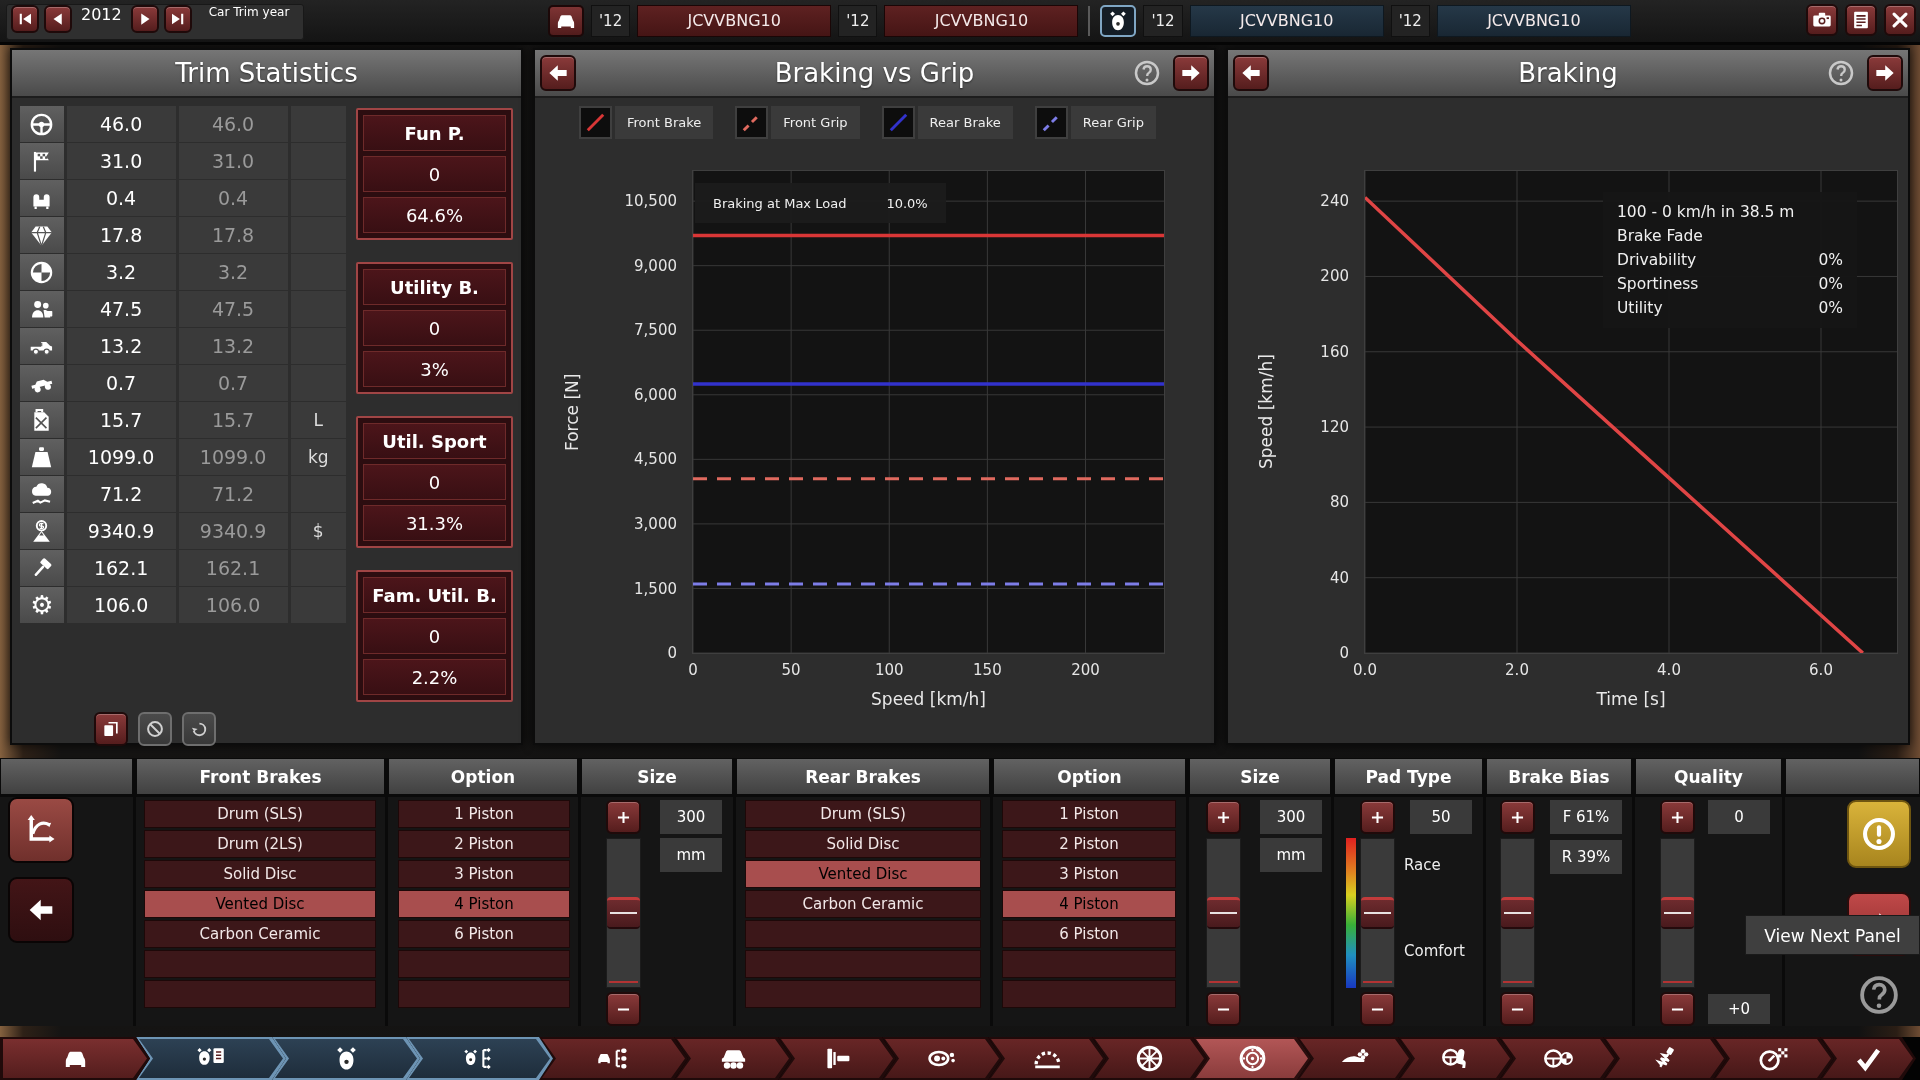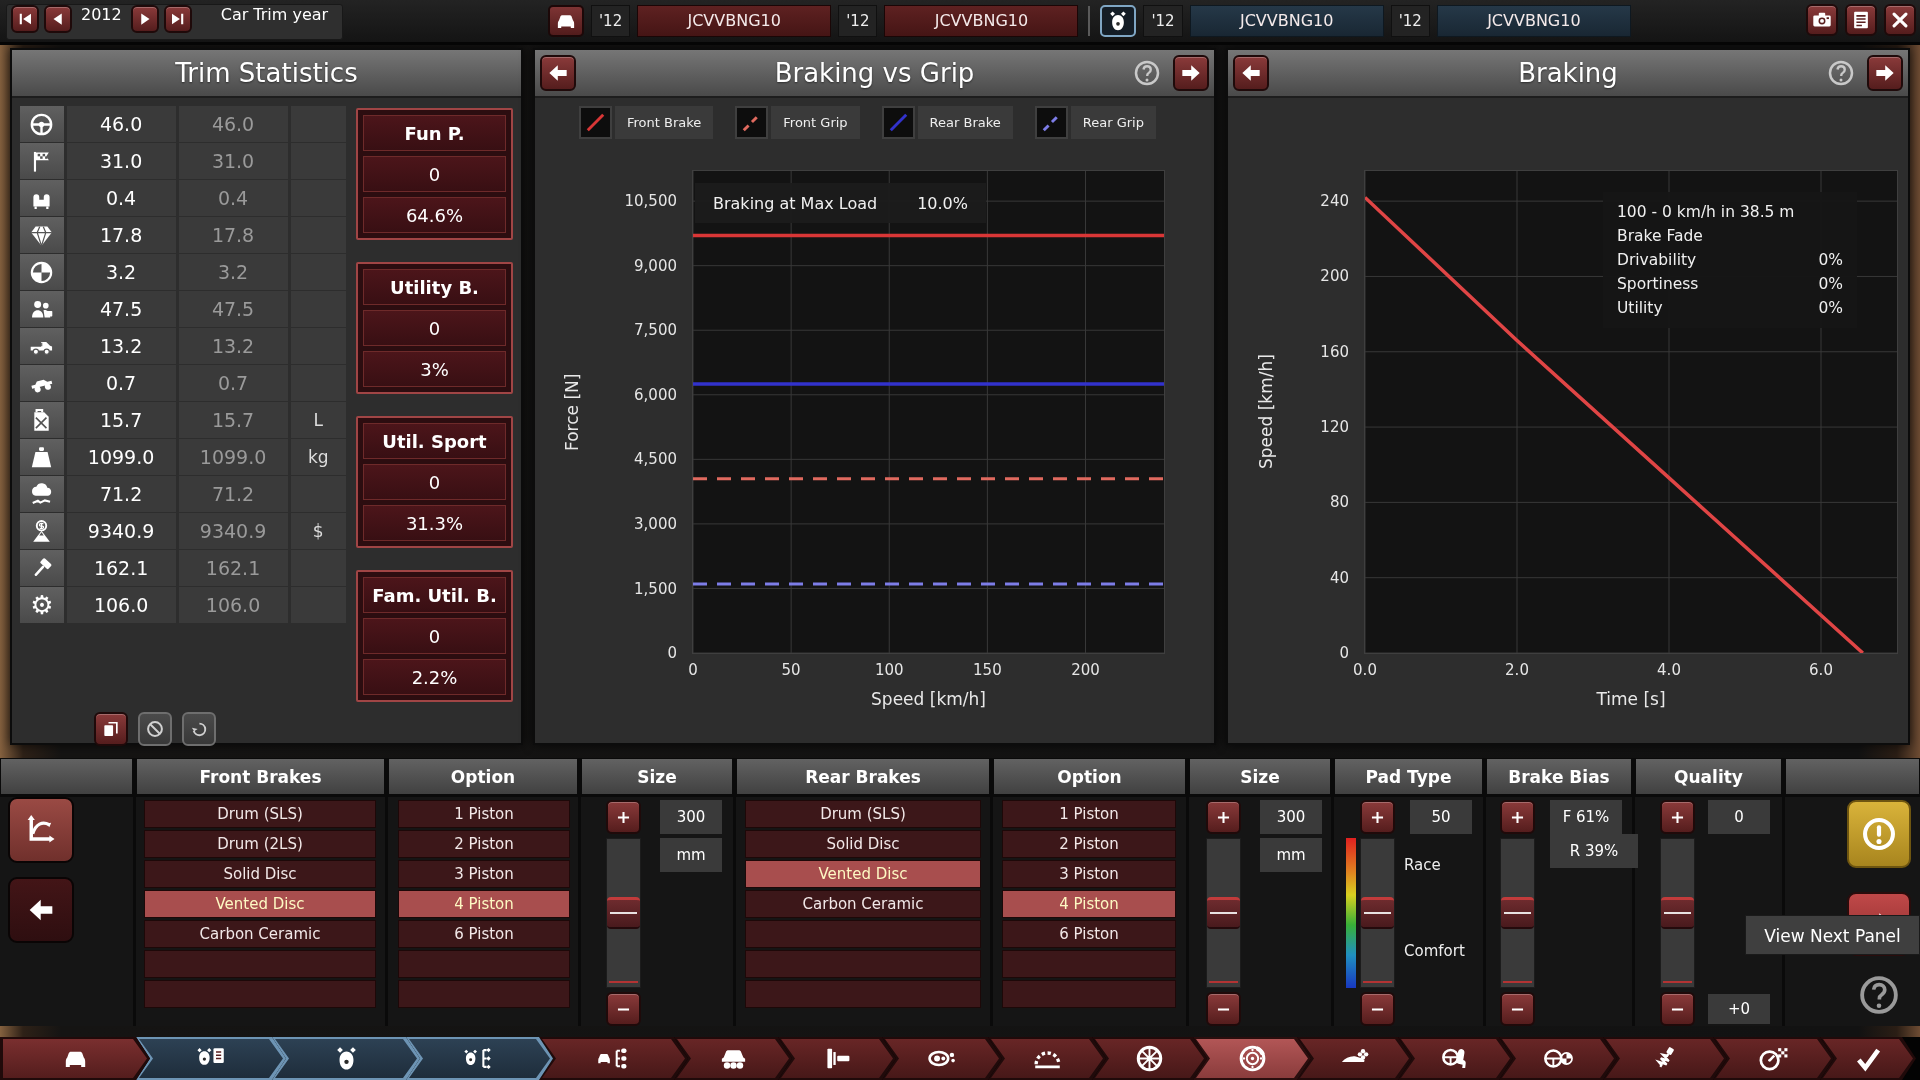--- a/index.html
+++ b/index.html
@@ -9,21 +9,21 @@
   .ic{width:100%;height:100%;display:block}
   .icon{display:inline-flex;align-items:center;justify-content:center}
   .uni{color:#fff;line-height:1;font-family:"DejaVu Sans",sans-serif}
 
   
   .topbar{position:absolute;left:0;top:0;width:1920px;height:42px;background:linear-gradient(#232323,#141414);border-bottom:3px solid #050505;z-index:40}
   .year-nav{position:absolute;left:6px;top:4px;height:34px;background:#2f2f2f;border:1px solid #181818;border-radius:3px;display:flex;align-items:flex-start;gap:5px;padding:0 14px 0 4px}
   .rbtn{display:flex;align-items:center;justify-content:center;width:28px;height:28px;border:2px solid #1f0a0a;border-radius:6px;
     background:linear-gradient(#8a3a3a,#551d1d);box-shadow:inset 0 1px 0 rgba(255,255,255,.25);cursor:pointer;padding:3px;box-sizing:border-box}
   .year-txt{font-size:16px;color:#fff;margin:0 4px}
-  .year-label{font-size:16px;color:#fff;margin-left:24px}
+  .year-label{font-size:12px;color:#fff;margin-left:12px}
   .model-tabs{position:absolute;left:548px;top:4px;height:34px;display:flex;align-items:center;gap:7px}
   .group-btn{width:36px;height:32px;border-radius:5px;padding:2px;box-sizing:border-box;display:flex;align-items:center;justify-content:center;cursor:pointer}
   .group-btn.redg{background:linear-gradient(#7e3434,#521c1c);border:2px solid #1c0808}
   .group-btn.blueg{background:#141d26;border:2px solid #7fa6c4}
   .tab-year{height:30px;line-height:30px;padding:0 7px;background:#232323;border:1px solid #101010;font-size:15px;color:#eee}
   .model-tab{width:192px;height:30px;line-height:30px;text-align:center;font-size:16px;color:#f4eaea;cursor:pointer}
   .model-tab.red{background:linear-gradient(#5e2121,#451515);border:1px solid #1a0606}
   .model-tab.blue{background:linear-gradient(#253848,#192733);border:1px solid #0e1820}
   .tab-divider{width:2px;height:30px;background:#5a5a5a;margin:0 3px}
   .window-controls{position:absolute;right:4px;top:4px;display:flex;gap:7px}
@@ -74,33 +74,33 @@
   svg.plot{display:block;width:100%;height:100%}
   .yticks{position:absolute;left:-90px;top:0;width:82px;height:100%}
   .ytick{position:absolute;right:8px;transform:translateY(-50%);font-size:15px;color:#e6e6e6;white-space:nowrap}
   .xticks{position:absolute;left:0;top:100%;width:100%;height:32px}
   .xtick{position:absolute;top:8px;transform:translateX(-50%);font-size:15px;color:#e6e6e6}
   .ylabel{position:absolute;left:-132px;top:0;height:100%;width:22px;writing-mode:vertical-rl;transform:rotate(180deg);
     font-size:17px;color:#e8e8e8;display:flex;align-items:center;justify-content:center}
   #frame2 .ylabel{left:-110px}
   .xlabel{position:absolute;top:calc(100% + 36px);width:100%;text-align:center;font-size:17px;color:#e8e8e8}
   .anno{position:absolute;left:2px;top:12px;height:40px;background:rgba(28,28,28,.96);display:flex;align-items:center;gap:40px;
-    padding:0 18px;font-size:16px;color:#f0f0f0;white-space:nowrap}
+    padding:0 18px;font-size:13px;color:#f0f0f0;white-space:nowrap}
   .info-box{position:absolute;left:238px;top:21px;width:254px;background:rgba(22,22,22,.97);padding:8px 14px;font-size:15.5px;color:#f0f0f0;box-sizing:border-box}
   .info-row{display:flex;justify-content:space-between;line-height:24px}
 
   
   #bottom{position:absolute;left:0;top:758px;width:1920px;height:268px;background:#0a0a0a}
   .bh{position:absolute;top:0;height:37px;background:linear-gradient(#626262,#414141);border:1px solid #0a0a0a;color:#fff;
     font-size:17px;font-weight:bold;text-align:center;line-height:37px;box-sizing:border-box}
   .colbg{position:absolute;top:39px;height:229px;background:#151515}
   .blist{position:absolute;top:42px}
   .bitem{height:28px;margin-bottom:2px;background:#3c1719;border:1px solid #1d0808;color:#f2e8e8;font-size:15px;text-align:center;
     line-height:26px;box-sizing:border-box;cursor:pointer}
-  .bitem.sel{background:#a84e4e;color:#fef9c3}
+  .bitem.sel{background:#a84e4e;color:#000000}
   .sbtn{position:absolute;width:35px;height:34px;padding:6px;box-sizing:border-box}
   .track{position:absolute;width:35px;height:150px;background:#3a3a3a;border:1px solid #1c1c1c;box-sizing:border-box;cursor:pointer}
   .handle{position:absolute;left:0;right:0;top:58px;height:32px;background:linear-gradient(#6e2b2e,#491a1d);
     border-top:3px solid #c23b3b;border-bottom:2px solid #240a0c;border-radius:4px;box-sizing:border-box}
   .handle::after{content:"";position:absolute;left:3px;right:3px;top:12px;height:2px;background:#e9e2e2}
   .endline{position:absolute;left:2px;right:2px;bottom:4px;height:2px;background:#b23333}
   .valbox{position:absolute;width:62px;height:34px;background:#3a3a3a;color:#fff;font-size:15px;text-align:center;line-height:34px}
   .pad-grad{position:absolute;left:1346px;top:80px;width:10px;height:150px;
     background:linear-gradient(#e02020,#e08020 22%,#d8d020 38%,#38b038 58%,#2090c0 78%,#1838c0 100%)}
   .pad-label{position:absolute;font-size:15px;color:#eee}
@@ -822,21 +822,21 @@
         <div class="endline"></div>
       </div>
     <button class="rbtn sbtn" style="left:1500px;top:234px">
         <span class="icon">
           <svg class="ic" viewBox="0 0 24 24">
             <rect x="5" y="10.7" width="14" height="2.6" fill="#fff"></rect>
           </svg>
         </span>
       </button>
     <div class="valbox" style="left:1550px;top:42px;width:72px">F 61%</div>
-    <div class="valbox" style="left:1550px;top:76px;width:88px">R 39%</div>
+    <div class="valbox" style="left:1550px;top:82px;width:72px">R 39%</div>
 
     <button class="rbtn sbtn" style="left:1660px;top:42px">
         <span class="icon">
           <svg class="ic" viewBox="0 0 24 24">
             <path fill="#fff" d="M10.7 5h2.6v5.7H19v2.6h-5.7V19h-2.6v-5.7H5v-2.6h5.7z"></path>
           </svg>
         </span>
       </button>
     <div class="track" style="left:1660px;top:80px">
         <div class="handle"></div>

